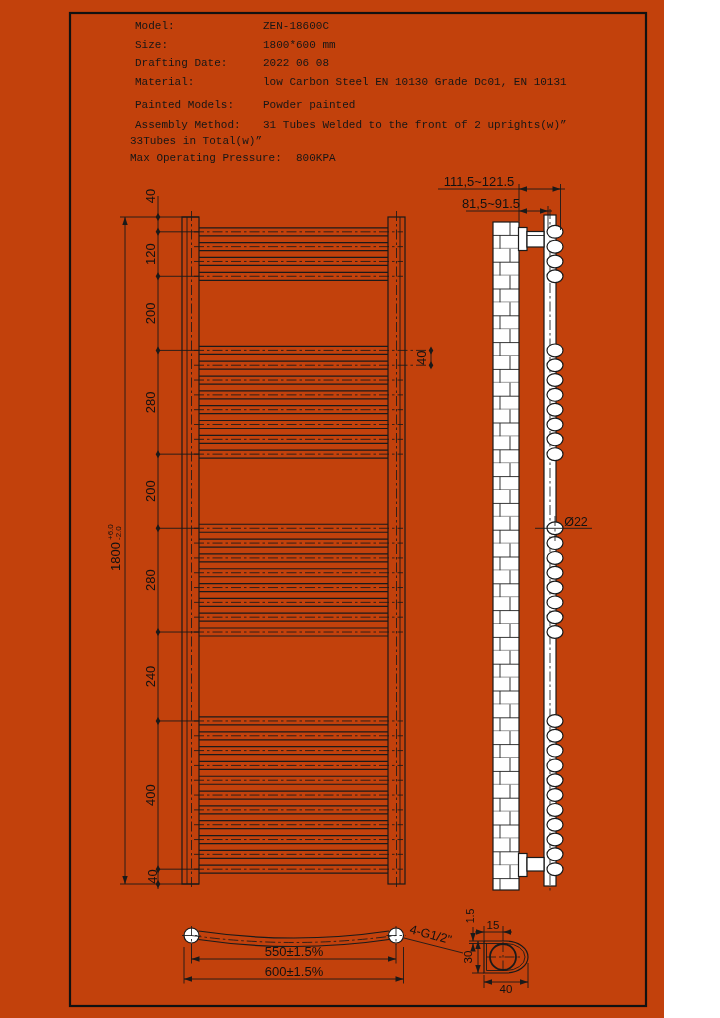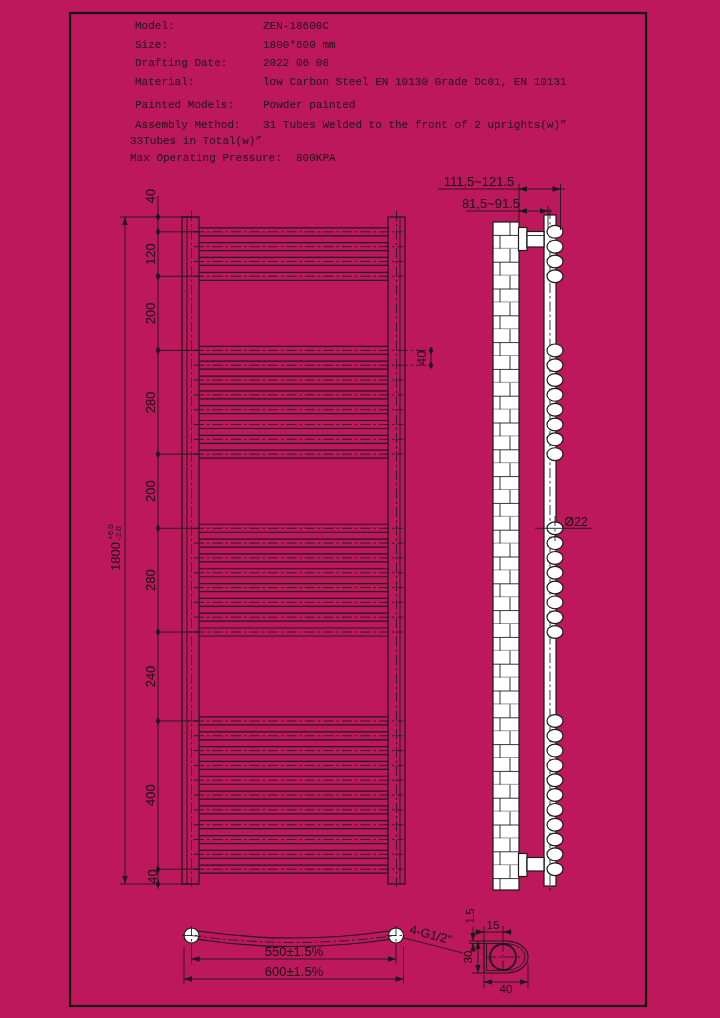--- a/index.html
+++ b/index.html
@@ -1,16 +1,16 @@
 <!DOCTYPE html>
 <html><head>
 <meta charset="utf-8">
 <style>
   html,body{margin:0;padding:0;background:#ffffff;}
-  .page{position:relative;width:720px;height:1018px;background:#be185d;overflow:hidden;}
+  .page{position:relative;width:664px;height:1018px;background:#c2410c;overflow:hidden;}
   svg{position:absolute;left:0;top:0;}
   .ln{stroke:#1a1a1a;stroke-width:1.2;fill:none;}
   .th{stroke:#1a1a1a;stroke-width:0.9;fill:none;}
   .cl{stroke:#1a1a1a;stroke-width:0.85;fill:none;stroke-dasharray:10 3 2.5 3;}
   .wh{fill:#ffffff;}
   .blk{fill:#1a1a1a;stroke:none;}
   .spec{font-family:"Liberation Mono",monospace;font-size:11px;fill:#161616;}
   .dim{font-family:"Liberation Sans",sans-serif;fill:#121212;}
 </style>
 </head>

